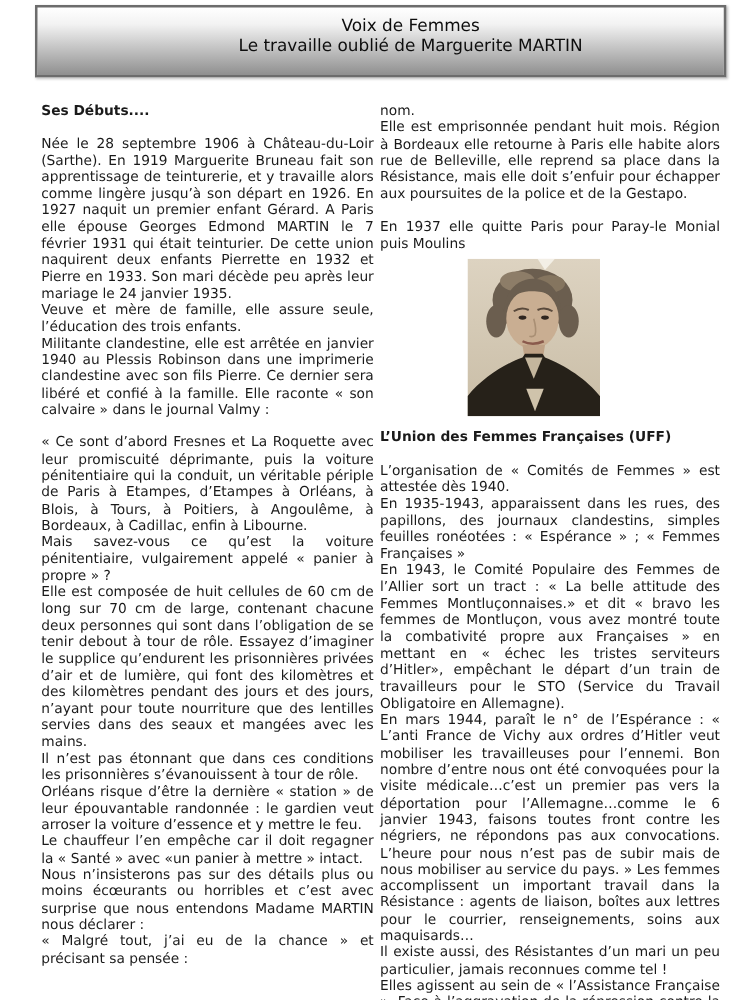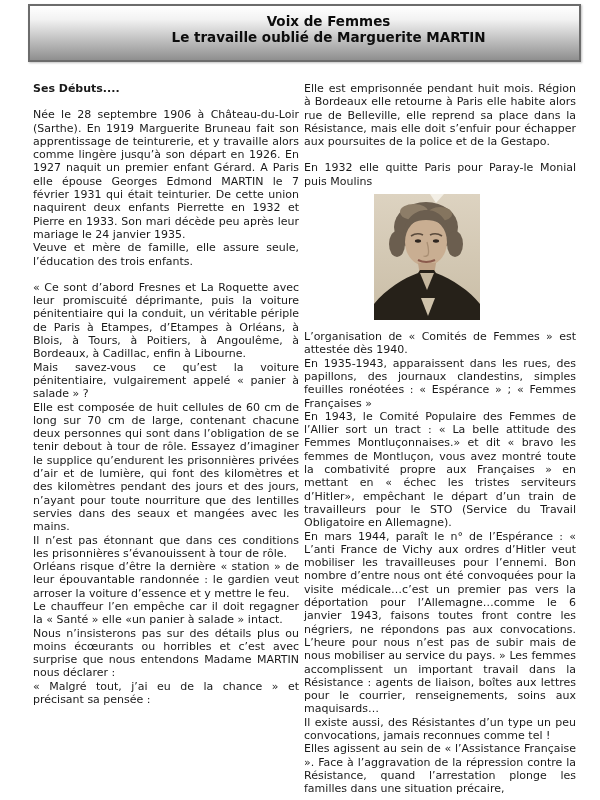--- a/index.html
+++ b/index.html
@@ -10,21 +10,21 @@
   }
   .page { position:relative; width:600px; height:800px; background:#ffffff; }
 
   .header-box {
     position:absolute; left:28px; top:4px; width:549px; height:47px;
     border:2px solid #6c6c6c;
     background:linear-gradient(to bottom,#ffffff 0%,#f2f2f2 25%,#8f8f8f 100%);
     text-align:center; padding-top:7px;
     box-shadow:1px 1px 2px rgba(0,0,0,0.25);
   }
-  .title-line { font-weight:bold; font-size:13.5px; line-height:16px; color:#0d0d0d;padding-left:48px; }
+  .title-line { font-weight:normal; font-size:13.5px; line-height:16px; color:#0d0d0d;padding-left:48px; }
 
   .col { position:absolute; top:82px; }
   .col-left  { left:33px;  width:266px; }
   .col-right { left:304px; width:272px; }
 
   .col p {
     margin:0; text-align:justify; text-justify:inter-word;
     font-size:11px; line-height:13.3px; color:#1a1a1a;
   }
   .gap { margin-top:13px !important; }
@@ -45,34 +45,36 @@
 
   <div class="header-box">
     <div class="title-line">Voix de Femmes</div>
     <div class="title-line">Le travaille oublié de Marguerite MARTIN</div>
   </div>
 
   <div class="col col-left">
     <p class="section-heading heading-gap">Ses Débuts....</p>
     <p>Née le 28 septembre 1906 à Château-du-Loir (Sarthe). En 1919 Marguerite Bruneau fait son apprentissage de teinturerie, et y travaille alors comme lingère jusqu’à son départ en 1926. En 1927 naquit un premier enfant Gérard. A Paris elle épouse Georges Edmond MARTIN le 7 février 1931 qui était teinturier. De cette union naquirent deux enfants Pierrette en 1932 et Pierre en 1933. Son mari décède peu après leur mariage le 24 janvier 1935.</p>
     <p>Veuve et mère de famille, elle assure seule, l’éducation des trois enfants.</p>
+    <p>Militante clandestine, elle est arrêtée en janvier 1940 au Plessis Robinson dans une imprimerie clandestine avec son fils Pierre. Ce dernier sera libéré et confié à la famille. Elle raconte « son calvaire » dans le journal Valmy :</p>
     <p class="gap">«  Ce sont d’abord Fresnes et La Roquette avec leur promiscuité déprimante, puis la voiture pénitentiaire qui la conduit, un véritable périple de Paris à Etampes, d’Etampes à Orléans, à Blois, à Tours, à Poitiers, à Angoulême, à Bordeaux, à Cadillac, enfin à Libourne.</p>
-    <p>Mais savez-vous ce qu’est la voiture pénitentiaire, vulgairement appelé « panier à salade » ?</p>
+    <p>Mais savez-vous ce qu’est la voiture pénitentiaire, vulgairement appelé « panier à propre » ?</p>
     <p>Elle est composée de huit cellules de 60 cm de long sur 70 cm de large, contenant chacune deux personnes qui sont dans l’obligation de se tenir debout à tour de rôle. Essayez d’imaginer le supplice qu’endurent les prisonnières privées d’air et de lumière, qui font des kilomètres et des kilomètres pendant des jours et des jours, n’ayant pour toute nourriture que des lentilles servies dans des seaux et mangées avec les mains.</p>
     <p>Il n’est pas étonnant que dans ces conditions les prisonnières s’évanouissent à tour de rôle.</p>
     <p>Orléans risque d’être la dernière « station » de leur épouvantable randonnée : le gardien veut arroser la voiture d’essence et y mettre le feu.</p>
-    <p>Le chauffeur l’en empêche car il doit regagner la « Santé » elle «un panier à salade » intact.</p>
+    <p>Le chauffeur l’en empêche car il doit regagner la « Santé » avec «un panier à mettre » intact.</p>
     <p>Nous n’insisterons pas sur des détails plus ou moins écœurants ou horribles et c’est avec surprise que nous entendons Madame MARTIN nous déclarer :</p>
     <p> « Malgré tout, j’ai eu de la chance » et précisant sa pensée :</p>
 
   </div>
 
   <div class="col col-right">
+    <p>nom.</p>
     <p>Elle est emprisonnée pendant huit mois. Région à Bordeaux elle retourne à Paris elle habite alors rue de Belleville, elle reprend sa place dans la Résistance, mais elle doit s’enfuir pour échapper aux poursuites de la police et de la Gestapo.</p>
-    <p class="gap">En 1932 elle quitte Paris pour Paray-le Monial puis Moulins</p>
+    <p class="gap">En 1937 elle quitte Paris pour Paray-le Monial puis Moulins</p>
 
     <div class="photo-wrap">
       <svg viewBox="0 0 106 126" width="106" height="126" xmlns="http://www.w3.org/2000/svg">
         <defs>
           <linearGradient id="phbg" x1="0" y1="0" x2="0" y2="1">
             <stop offset="0" stop-color="#ddd3c1"></stop>
             <stop offset="1" stop-color="#c9bda6"></stop>
           </linearGradient>
         </defs>
         <rect width="106" height="126" fill="url(#phbg)"></rect>
@@ -90,21 +92,22 @@
         <ellipse cx="62" cy="47" rx="3.1" ry="1.7" fill="#2f2620"></ellipse>
         <path d="M53,48 q2.5,9 1,13 q-2,2 -4.5,1" stroke="#a98f74" stroke-width="1.3" fill="none"></path>
         <path d="M44,66 q8,4 17,0" stroke="#8a5a4c" stroke-width="2" fill="none"></path>
         <path d="M44,69 L62,69 L60,82 L46,82 Z" fill="#bfa286"></path>
         <path d="M0,126 L0,110 C12,95 30,84 44,79 L46,76 L60,76 L62,79 C78,85 96,97 106,110 L106,126 Z" fill="#262119"></path>
         <polygon points="46,79 60,79 53,96" fill="#c4b69d"></polygon>
         <polygon points="47,104 61,104 54,122" fill="#cfc3ab"></polygon>
       </svg>
     </div>
 
+    <p class="section-heading heading-gap">L’Union des Femmes Françaises (UFF)</p>
     <p>L’organisation de « Comités de Femmes » est attestée dès 1940.</p>
     <p>En 1935-1943, apparaissent dans les rues, des papillons,  des journaux clandestins, simples feuilles ronéotées : « Espérance » ; « Femmes Françaises »</p>
     <p>En 1943, le Comité Populaire des Femmes de l’Allier sort un tract : « La belle attitude des Femmes Montluçonnaises.» et dit « bravo les femmes de Montluçon, vous avez montré toute la combativité propre aux Françaises » en mettant en « échec les tristes serviteurs d’Hitler», empêchant le départ d’un train de travailleurs pour le STO (Service du Travail Obligatoire en Allemagne).</p>
     <p>En mars 1944, paraît le n° de l’Espérance : « L’anti France de Vichy aux ordres d’Hitler veut mobiliser les travailleuses pour l’ennemi. Bon nombre d’entre nous ont été convoquées pour la visite médicale…c’est un premier pas vers la déportation pour l’Allemagne…comme le 6 janvier 1943, faisons toutes front contre les négriers, ne répondons pas aux convocations. L’heure pour nous n’est pas de subir mais de nous mobiliser au service du pays. » Les femmes accomplissent un important travail dans la Résistance : agents de liaison, boîtes aux lettres pour le courrier, renseignements, soins aux maquisards…</p>
-    <p>Il existe aussi, des Résistantes d’un type un peu convocations, jamais reconnues comme tel !</p>
+    <p>Il existe aussi, des Résistantes d’un mari un peu particulier, jamais reconnues comme tel !</p>
     <p>Elles agissent au sein de « l’Assistance Française ». Face à l’aggravation de la répression contre la Résistance, quand l’arrestation plonge les familles dans une situation précaire,</p>
   </div>
 
 </div>
 
 </body></html>

